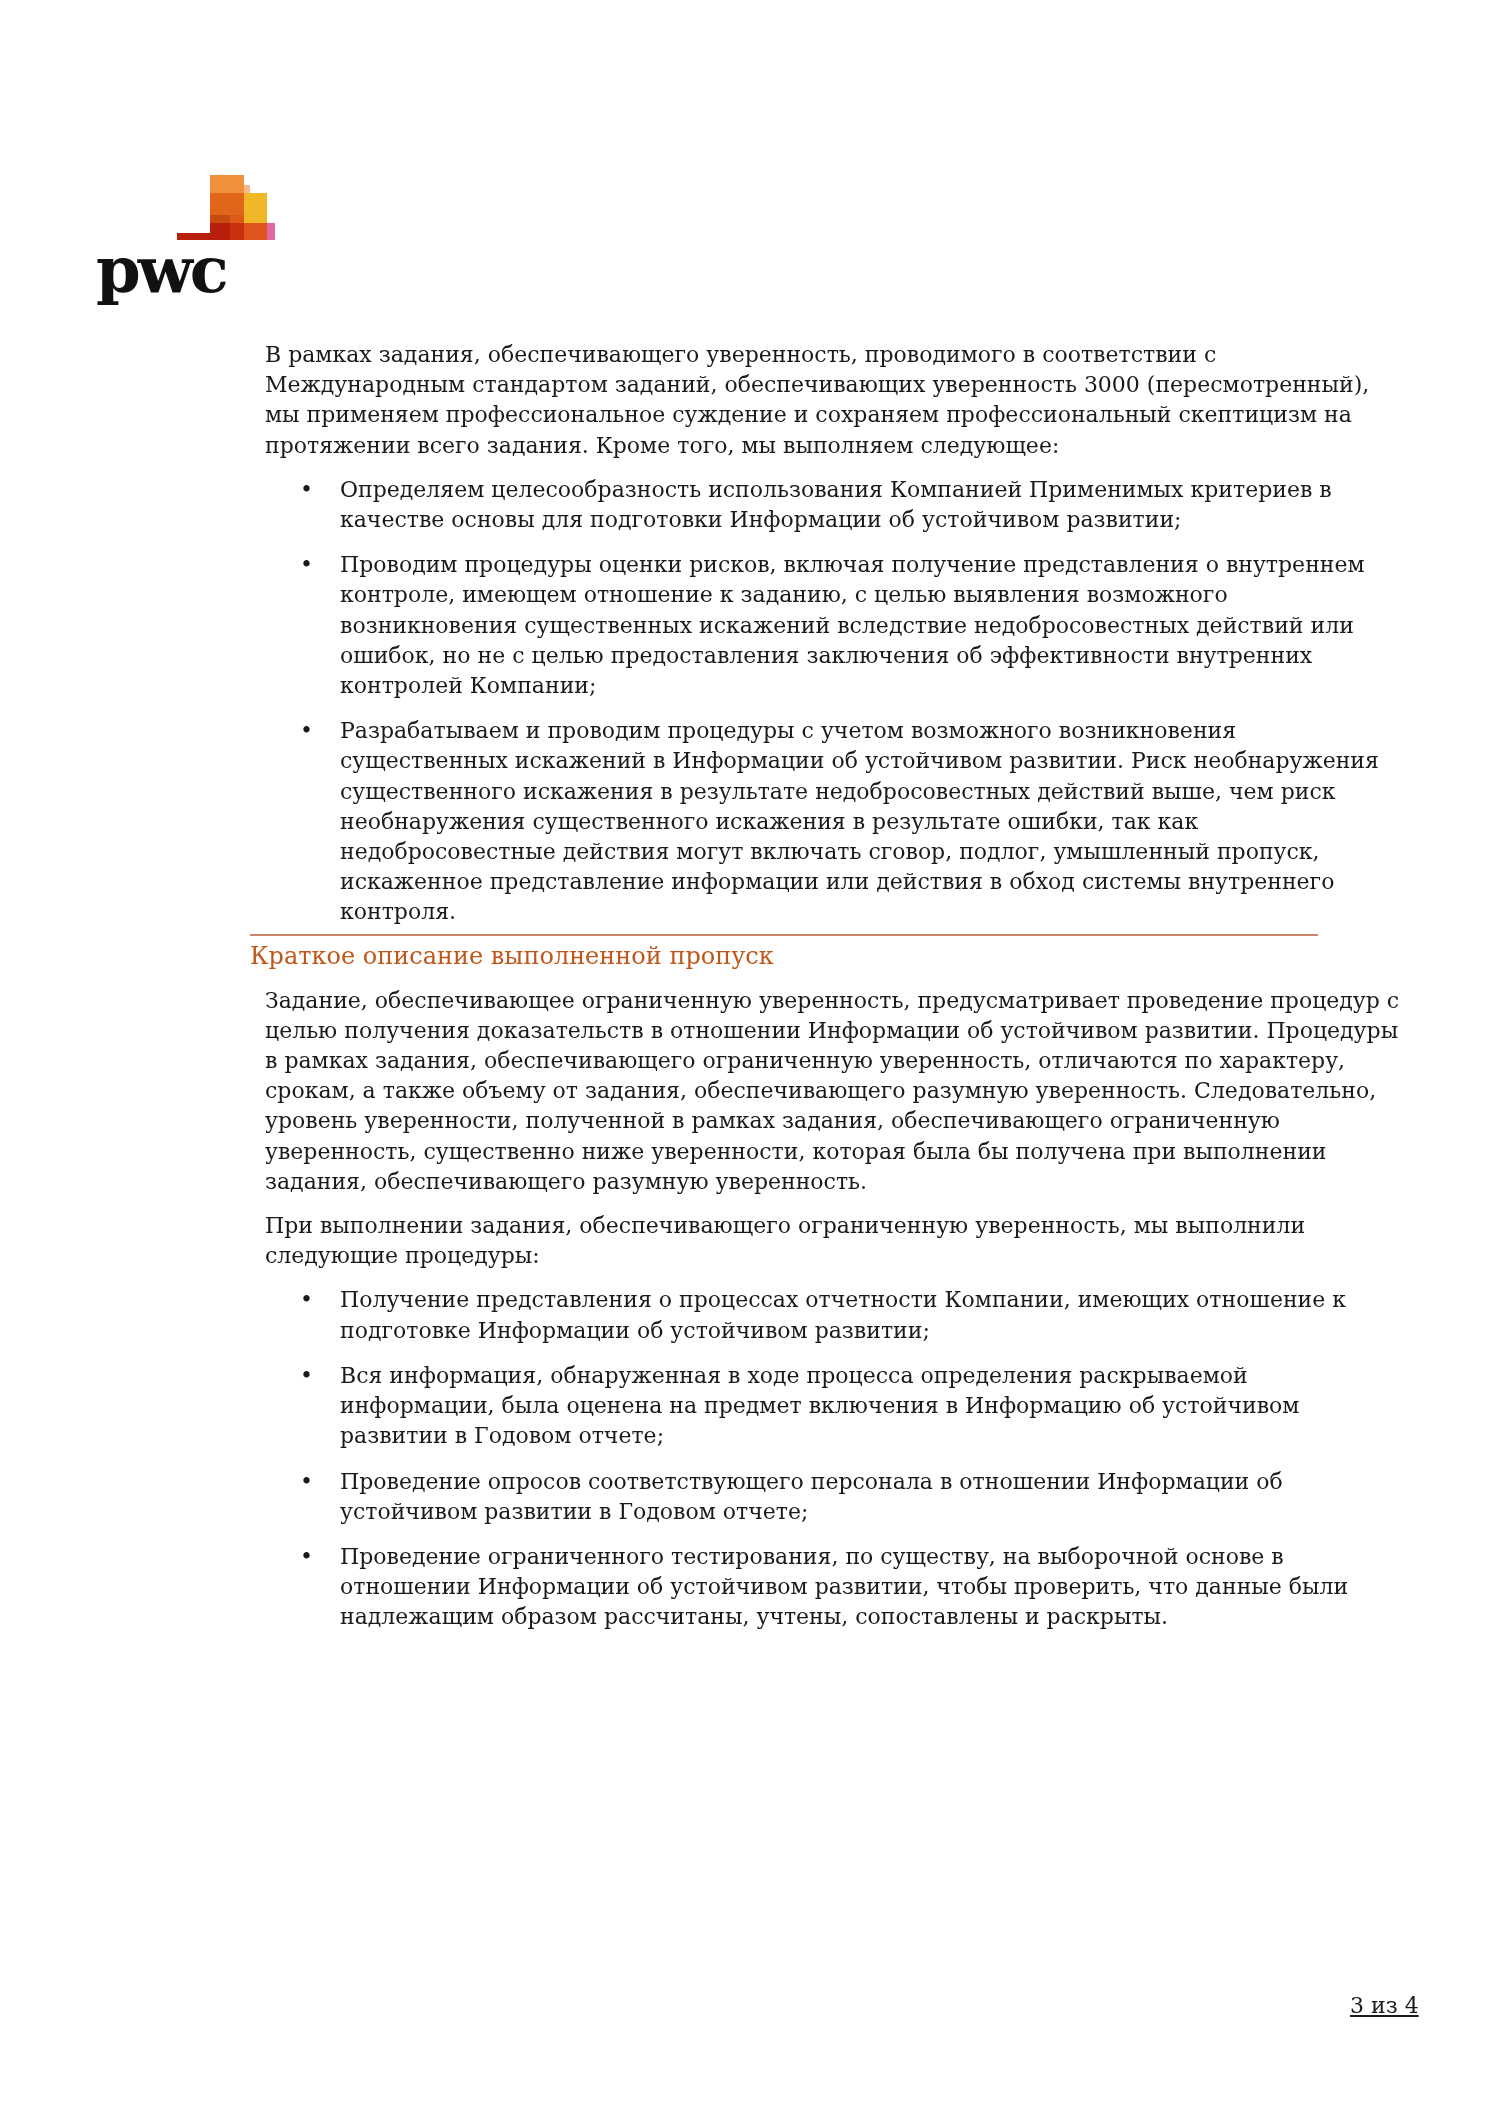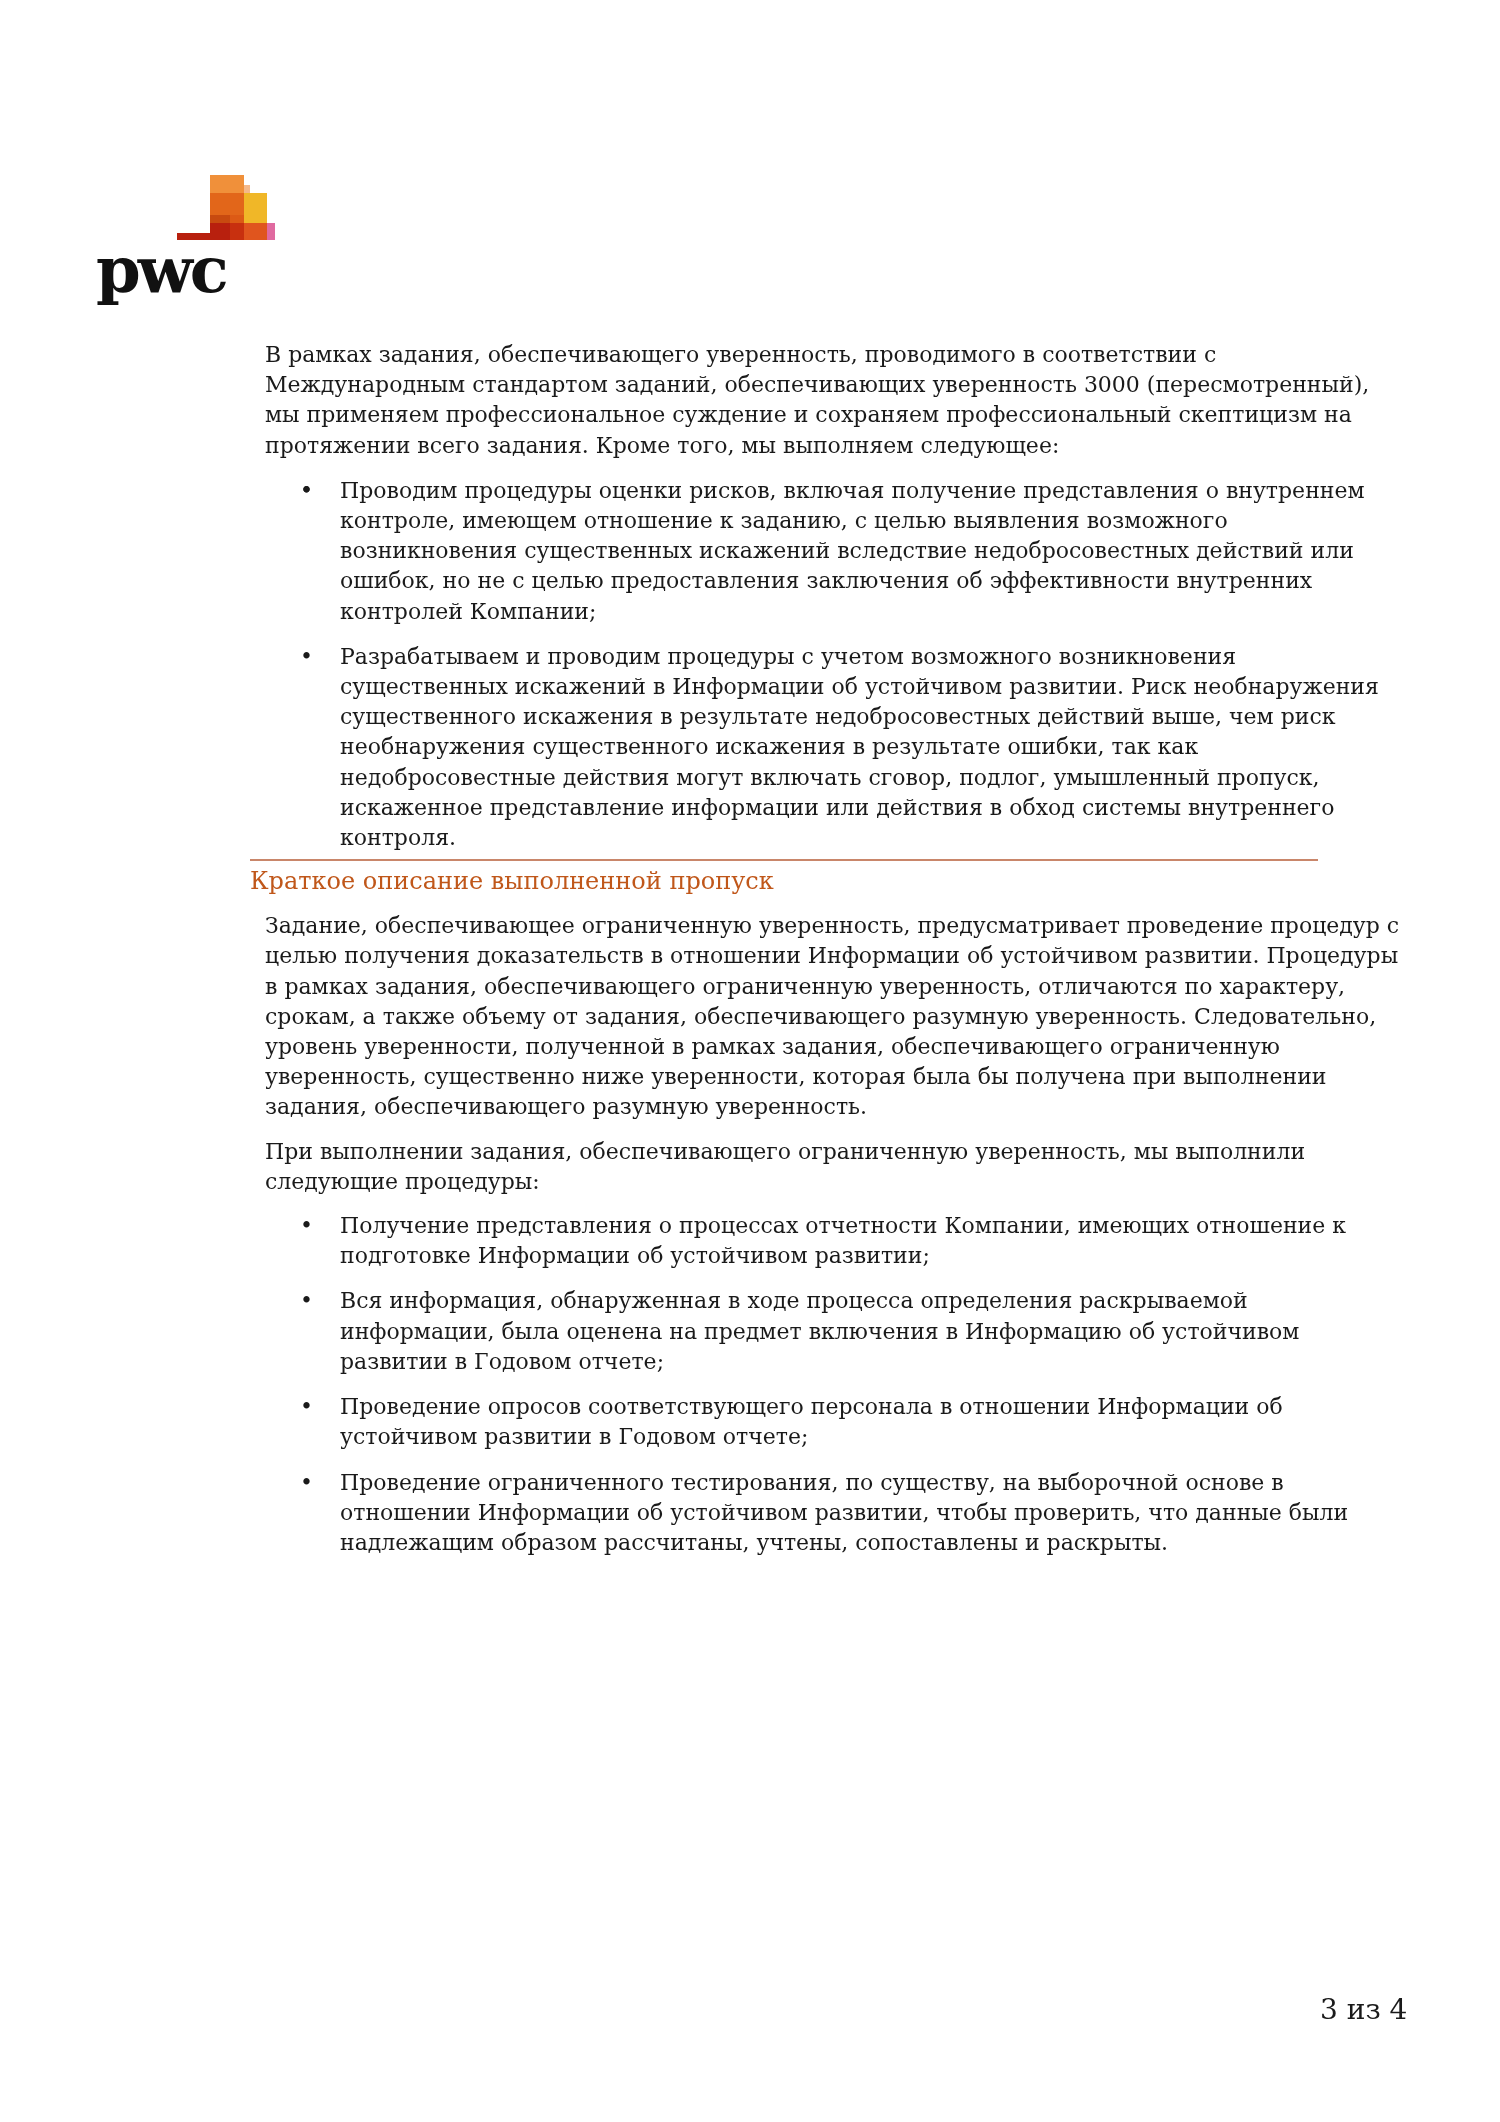--- a/index.html
+++ b/index.html
@@ -79,24 +79,25 @@
       margin: 6px 0 4px 0;
     }
     .section-title {
       color: #c0571a;
       font-size: 24px;
       margin: 0 0 14px 0;
       line-height: 32px;
     }
     .page-number {
       position: absolute;
-      left: 1320px;
+      left: 1350px;
       top: 1993px;
-      font-size: 28px;
+      font-size: 22px;
       color: #1a1a1a;
+      text-decoration: underline;
     }
   </style>
 </head>
 <body>
 
 <div class="logo">
   <div class="blk b1"></div>
   <div class="blk b1b"></div>
   <div class="blk b2"></div>
   <div class="blk b3"></div>
@@ -109,20 +110,21 @@
   <div class="blk bar"></div>
   <div class="wordmark">pwc</div>
 </div>
 
 <div class="content">
   <p>В рамках задания, обеспечивающего уверенность, проводимого в соответствии с Международным стандартом заданий, обеспечивающих уверенность 3000 (пересмотренный), мы применяем профессиональное суждение и сохраняем профессиональный скептицизм на протяжении всего задания. Кроме того, мы выполняем следующее:</p>
 
   <ul class="bullets">
     <li>
       <span class="dot">•</span>
+      <span>Определяем целесообразность использования Компанией Применимых критериев в качестве основы для подготовки Информации об устойчивом развитии;</span>
     </li>
     <li>
       <span class="dot">•</span>
       <span>Проводим процедуры оценки рисков, включая получение представления о внутреннем контроле, имеющем отношение к заданию, с целью выявления возможного возникновения существенных искажений вследствие недобросовестных действий или ошибок, но не с целью предоставления заключения об эффективности внутренних контролей Компании;</span>
     </li>
     <li style="margin-bottom:0;">
       <span class="dot">•</span>
       <span>Разрабатываем и проводим процедуры с учетом возможного возникновения существенных искажений в Информации об устойчивом развитии. Риск необнаружения существенного искажения в результате недобросовестных действий выше, чем риск необнаружения существенного искажения в результате ошибки, так как недобросовестные действия могут включать сговор, подлог, умышленный пропуск, искаженное представление информации или действия в обход системы внутреннего контроля.</span>
     </li>
   </ul>

